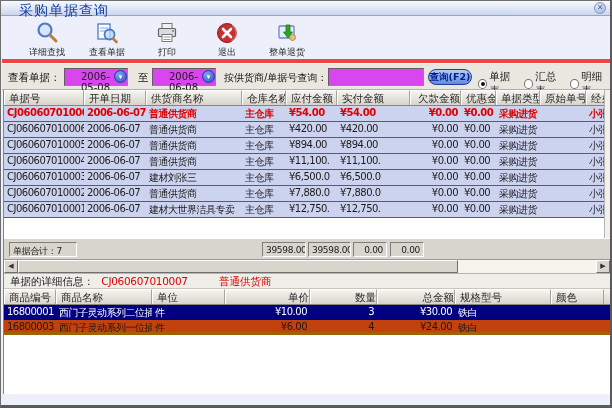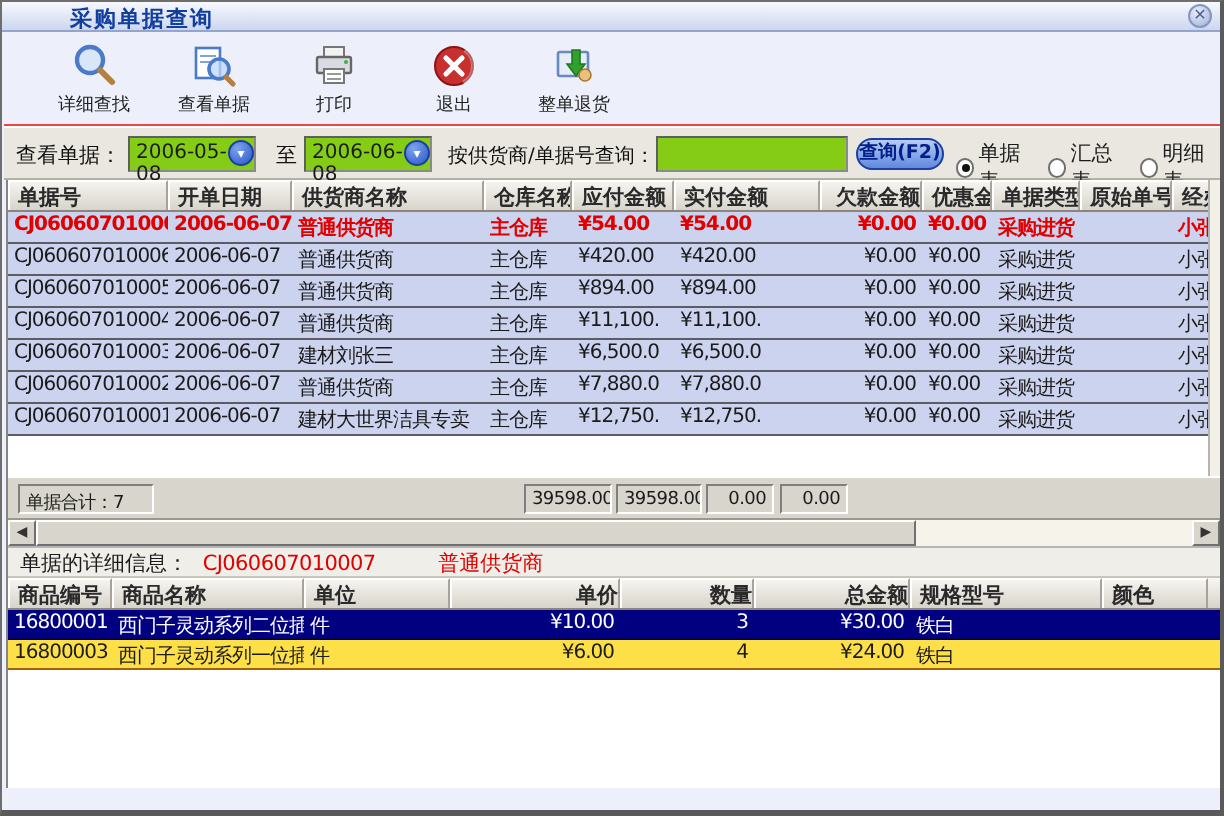--- a/index.html
+++ b/index.html
@@ -4,66 +4,66 @@
 <style>
   * { margin:0; padding:0; box-sizing:border-box; }
   html,body { width:612px; height:408px; }
   body { font-family:"DejaVu Sans","Liberation Sans",sans-serif; font-size:11px; color:#1b1b1b; }
   .window { position:relative; width:612px; height:408px; background:#edf0fb;
             border:1px solid #6e6e6e; border-bottom:3px solid #5a5a5a; border-right:2px solid #5a5a5a; overflow:hidden; }
 
   
   .titlebar { position:absolute; left:0; top:0; width:100%; height:15px;
               background:linear-gradient(#f7f9fe,#ccd6ee); border-bottom:1px solid #93a5cd; }
-  .title-text { position:absolute; left:34px; top:1px; font-weight:bold; color:#123f9e; font-size:11px; letter-spacing:1px; }
+  .title-text { position:absolute; left:18px; top:1px; font-weight:normal; color:#123f9e; font-size:14px; letter-spacing:1px; }
   .close-btn { position:absolute; right:4px; top:1px; width:12px; height:12px; border-radius:50%;
                background:radial-gradient(circle at 35% 30%, #e8eefb, #9fb0d8); border:1px solid #8696c0;
                color:#4d5f95; font-size:8px; line-height:10px; text-align:center; cursor:pointer; }
 
   
   .toolbar { position:absolute; left:1px; top:16px; width:608px; height:46px; background:#edf0fb;
-             border-bottom:1px solid #ef4444; display:flex; align-items:flex-start; padding:4px 0 0 22px; gap:14px; }
+             border-bottom:4px solid #ef4444; display:flex; align-items:flex-start; padding:4px 0 0 22px; gap:14px; }
   .tb-btn { width:46px; height:40px; display:flex; flex-direction:column; align-items:center; cursor:pointer; }
   .tb-btn .ico { width:24px; height:24px; }
   .tb-btn .lbl { font-size:9px; color:#222; white-space:nowrap; margin-top:1px; }
 
   
   .querybar { position:absolute; left:1px; top:62px; width:608px; height:27px; background:#e9e7df;
               border-top:1px solid #fff; border-bottom:1px solid #b4b0a4; }
   .q-label { position:absolute; top:7px; font-size:10.5px; color:#111; white-space:nowrap; }
-  .q-input { position:absolute; top:4px; height:18px; background:#84cc16; border:1px solid #8a8a8a;
-             border-top-color:#5f5f5f; border-left-color:#5f5f5f; font-size:10px; padding:2px 2px 0 3px; }
+  .q-input { position:absolute; top:4px; height:18px; background:#d946ef; border:1px solid #8a8a8a;
+             border-top-color:#5f5f5f; border-left-color:#5f5f5f; font-size:10px; padding:2px 2px 0 16px; }
   .spin { position:absolute; top:6px; width:13px; height:13px; border-radius:50%;
           background:radial-gradient(circle at 35% 30%, #7da3ef, #2a57c4); border:1px solid #1c3fa0;
           color:#fff; font-size:7px; line-height:12px; text-align:center; cursor:pointer; }
   .q-btn { position:absolute; left:426px; top:5px; width:44px; height:16px; border-radius:8px;
            background:linear-gradient(#b7cdf4,#6089dd); border:1px solid #1c3fa0; color:#001f8a;
            font-weight:bold; font-size:9.5px; text-align:center; line-height:14px; cursor:pointer; }
   .radio-group { position:absolute; left:476px; top:6px; display:flex; gap:6px; }
   .radio { display:flex; align-items:center; gap:2px; cursor:pointer; }
   .radio .circ { width:10px; height:10px; border-radius:50%; background:#fff; border:1px solid #6f6f6f; position:relative; }
   .radio.checked .circ:after { content:""; position:absolute; left:2px; top:2px; width:4px; height:4px; border-radius:50%; background:#111; }
   .radio .rlbl { font-size:10.5px; }
 
   
   .content { position:absolute; left:2px; top:89px; width:608px; height:304px;
              border-left:1px solid #858585; border-right:1px solid #858585; background:#fff; }
   .vstrip { position:absolute; right:0; top:0; width:6px; height:148px; background:#f3f1e7; border-left:1px solid #b5b5b5; }
 
   
-  .ghead { display:flex; background:linear-gradient(#f7f6f2,#d8d4cb); border-bottom:1px solid #8c857d;font-weight:bold; }
+  .ghead { display:flex; background:linear-gradient(#f7f6f2,#d8d4cb); border-bottom:1px solid #8c857d; }
   .hcell { flex:none; overflow:hidden; white-space:nowrap; font-size:10.5px; color:#2a2a2a;
            padding:1px 0 0 4px; border-right:1px solid #a9a29a; border-left:1px solid #fff; border-top:1px solid #fff; }
   .mt .hcell { height:15px; }
   .dt .hcell { height:15px; }
   .row { display:flex; cursor:pointer; }
   .cell { flex:none; overflow:hidden; white-space:nowrap; padding:1px 3px 0 3px; font-size:10px; letter-spacing:-0.5px; }
   .mt .row { height:16px; background:#ccd3ee; border-bottom:1px solid #5c5c66; }
   .mt .row.sel { color:#e00000; font-weight:bold; }
-  .dt .row { height:15px; background:#fde047; border-bottom:1px solid #a16207; }
+  .dt .row { height:15px; background:#c2410c; border-bottom:3px solid #a16207; }
   .dt .row.sel { background:#000080; color:#fff; border-bottom:1px solid #000060; }
   .mt .c0{width:80px}.mt .c1{width:62px}.mt .c2{width:96px}.mt .c3{width:44px}
   .mt .c4{width:51px;text-align:left}.mt .c5{width:73px;text-align:left}
   .mt .c6{width:51px;text-align:right}.mt .c7{width:35px;text-align:left}
   .mt .c8{width:44px}.mt .c9{width:46px}.mt .c10{width:24px}
   .dt .c0{width:52px}.dt .c1{width:96px}.dt .c2{width:73px}
   .dt .c3{width:85px;text-align:right}.dt .c4{width:67px;text-align:right}.dt .c5{width:78px;text-align:right}
   .dt .c6{width:96px}.dt .c7{width:53px}
   .mt-body { height:132px; background:#fff; }
   .dt-body { height:69px; background:#fff; }

